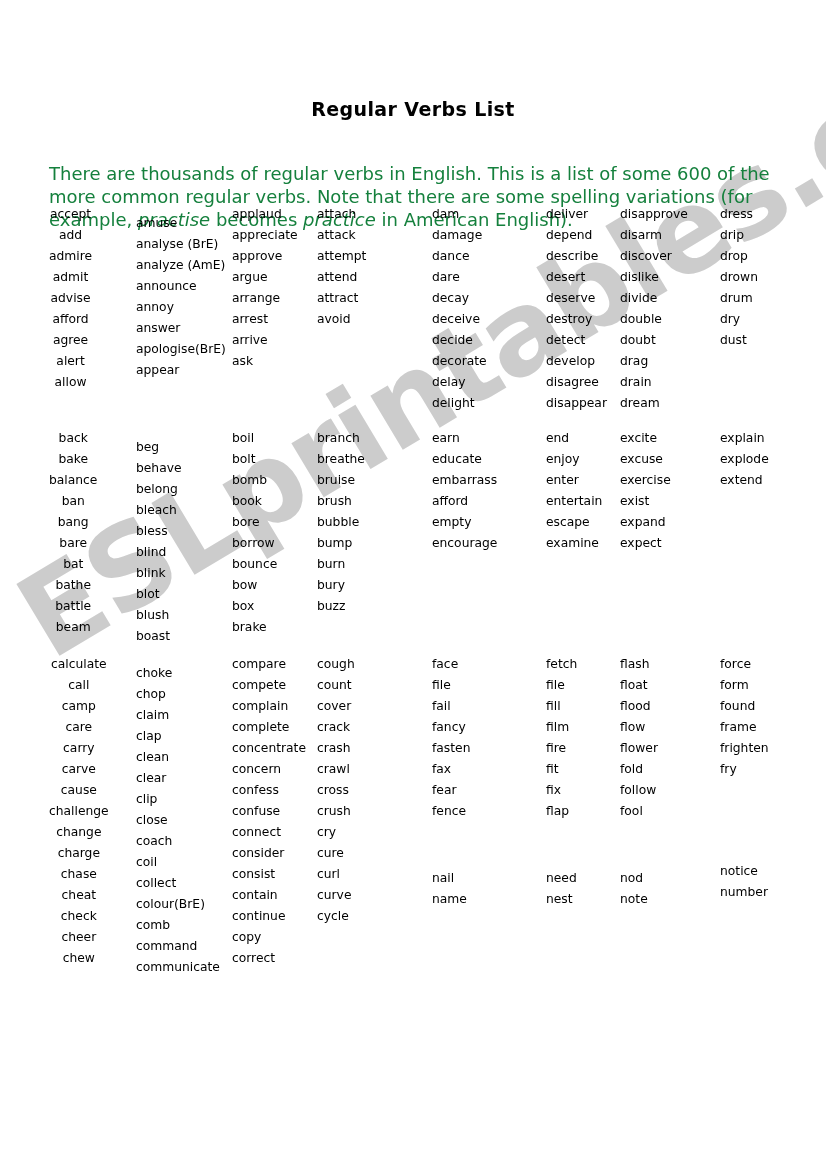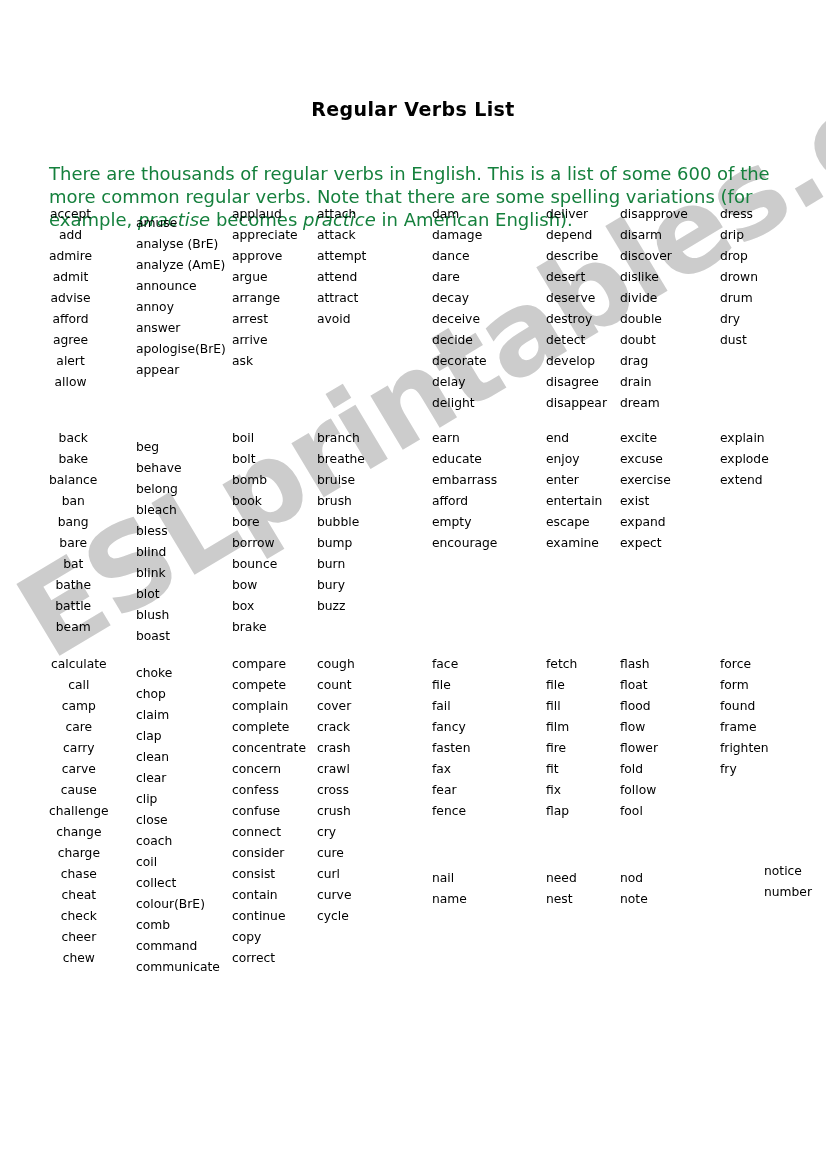--- a/index.html
+++ b/index.html
@@ -107,21 +107,21 @@
   .c6 { left: 620px; }
   .c7 { left: 720px; }
 
   
   #block-a { top: 204px; }
   #block-b { top: 428px; }
   #block-c { top: 654px; }
   #block-d { top: 868px; }
 
   
-  #block-d .raised { top: -7px; margin-left: 44px; }
+  #block-d .raised { top: -7px; }
 </style>
 </head>
 <body>
 
 <div id="page">
 
   <div id="watermark-layer">
     <div id="watermark-text" style="color: rgb(204, 204, 204);">ESLprintables.com</div>
   </div>
 

